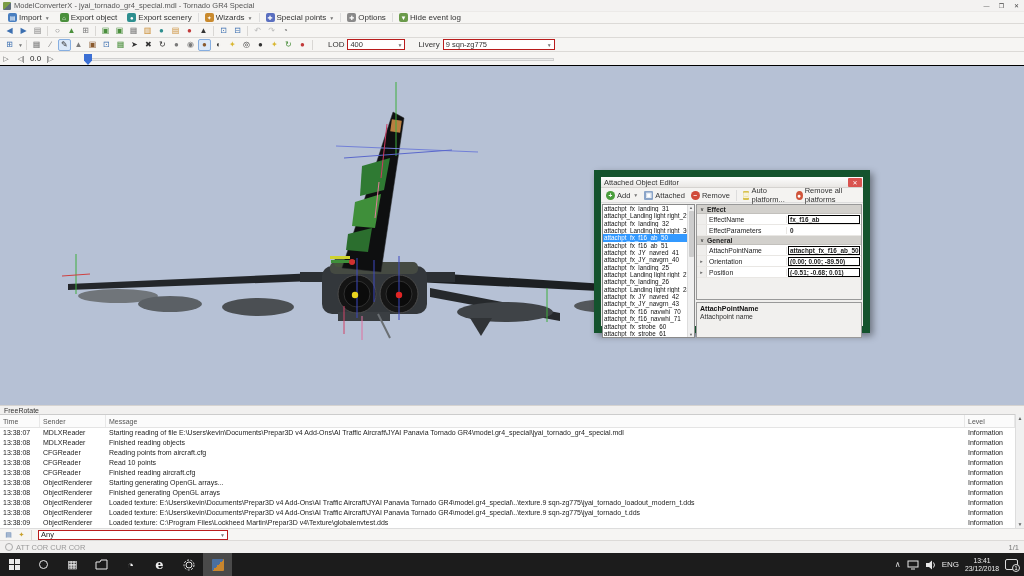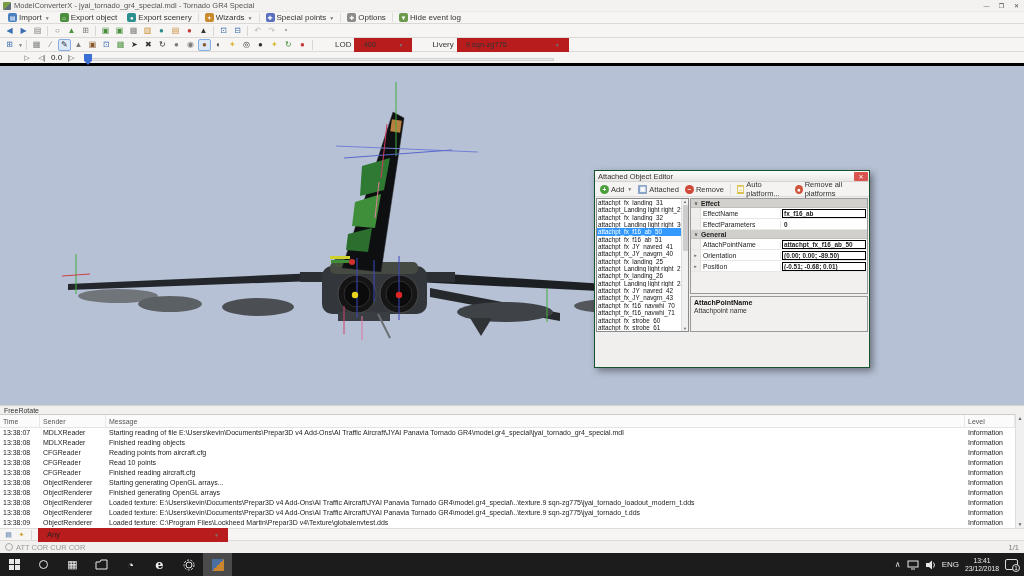--- a/index.html
+++ b/index.html
@@ -18,35 +18,35 @@
   .caret { font-size:5px; color:#777; margin-left:1px; }
   .msep { width:1px; height:9px; background:#ddd; margin:0 1px; }
 
   .toolbar { height:14px; display:flex; align-items:center; background:#f6f5f3; border-bottom:1px solid #dcdad7; padding:0 3px; gap:1px; font-size:8px; color:#333; }
   .tbi { width:13px; height:12px; display:flex; align-items:center; justify-content:center; font-size:8px; border:1px solid transparent; border-radius:2px; }
   .tbi.pressed { border-color:#86aee0; background:#dbe8f8; }
   .tsep { width:1px; height:10px; background:#d9d7d4; margin:0 2px; }
   .ic-blue{color:#3c6fb0}.ic-green{color:#4a8f3c}.ic-gray{color:#7a7a7a}.ic-orange{color:#c98a2e}
   .ic-teal{color:#2e8f8f}.ic-red{color:#c23a3a}.ic-dark{color:#333}.ic-brown{color:#8a5a2e}
   .ic-lite{color:#bdbdbd}.ic-gold{color:#d8b62e}
-  .dd { display:flex; align-items:center; height:11px; border:7px solid #b91c1c; background:#fff; font-size:7.5px; padding:0 2px; margin-left:2px; }
+  .dd { display:flex; align-items:center; height:11px; border:1px solid #b91c1c; background:#fff; font-size:7.5px; padding:0 2px; margin-left:2px; }
   .dd .caret { margin-left:auto; padding-left:4px; }
-  .dd-label { color:#333; margin-left:19px; }
+  .dd-label { color:#333; margin-left:12px; }
   .lod-dd { width:58px; } .livery-dd { width:112px; }
 
-  .animbar { height:14px; display:flex; align-items:center; background:#f6f5f3; border-bottom:3px solid #000000; padding:0 21px; gap:3px; font-size:8px; position:relative; }
+  .animbar { height:14px; display:flex; align-items:center; background:#f6f5f3; border-bottom:1px solid #000000; padding:0 0; gap:3px; font-size:8px; position:relative; }
   .anim-btn { width:12px; height:11px; display:flex; align-items:center; justify-content:center; font-size:7px; color:#555; }
   .slider-track { position:absolute; left:88px; top:6px; width:466px; height:3px; background:#ececec; border:1px solid #cfcfcf; }
   .slider-handle { position:absolute; left:84px; top:2px; width:8px; height:11px; background:#3b6fd4; clip-path:polygon(0 0,100% 0,100% 58%,50% 100%,0 58%); }
 
   
   .viewport { height:339px; background:#b6c1d5; position:relative; }
 
   
-  .dialog { position:absolute; left:594px; top:104px; width:276px; height:198px; background:#f0efed; border:1px solid #14532d; box-shadow:3px 3px 7px rgba(0,0,0,.4); font-size:7px; }
+  .dialog { position:absolute; left:594px; top:104px; width:276px; height:163px; background:#f0efed; border:7px solid #14532d; box-shadow:3px 3px 7px rgba(0,0,0,.4); font-size:7px; }
   .dlg-title { height:11px; display:flex; align-items:center; padding-left:3px; font-size:7.5px; color:#333; background:linear-gradient(#fdfdfd,#e9e7e4); border-bottom:1px solid #d5d3d0; }
   .dlg-close { margin-left:auto; width:14px; height:9px; margin-right:1px; background:#d9534f; color:#fff; font-size:6px; display:flex; align-items:center; justify-content:center; border-radius:1px; }
   .dlg-toolbar { height:15px; display:flex; align-items:center; gap:2px; padding:0 3px; font-size:7.5px; background:#f4f3f1; border-bottom:1px solid #ddd; color:#333; }
   .dbtn { display:flex; align-items:center; gap:2px; padding:0 2px; height:13px; }
   .dico { width:9px; height:9px; border-radius:50%; display:flex; align-items:center; justify-content:center; font-size:6.5px; color:#fff; font-weight:bold; }
   .dico-add{background:#4a9e3c}.dico-dup{background:#8aa4c8; border-radius:1px}.dico-rem{background:#d04a3a}
   .dico-auto{background:#d8c24e; border-radius:1px}.dico-remall{background:#d0543a}
   .dsep { width:1px; height:11px; background:#ddd; margin:0 2px; }
   .dlg-body { display:flex; height:136px; padding:1px; gap:1px; }
   .attach-list { width:93px; background:#fff; border:1px solid #8a8a8a; position:relative; overflow:hidden; }

